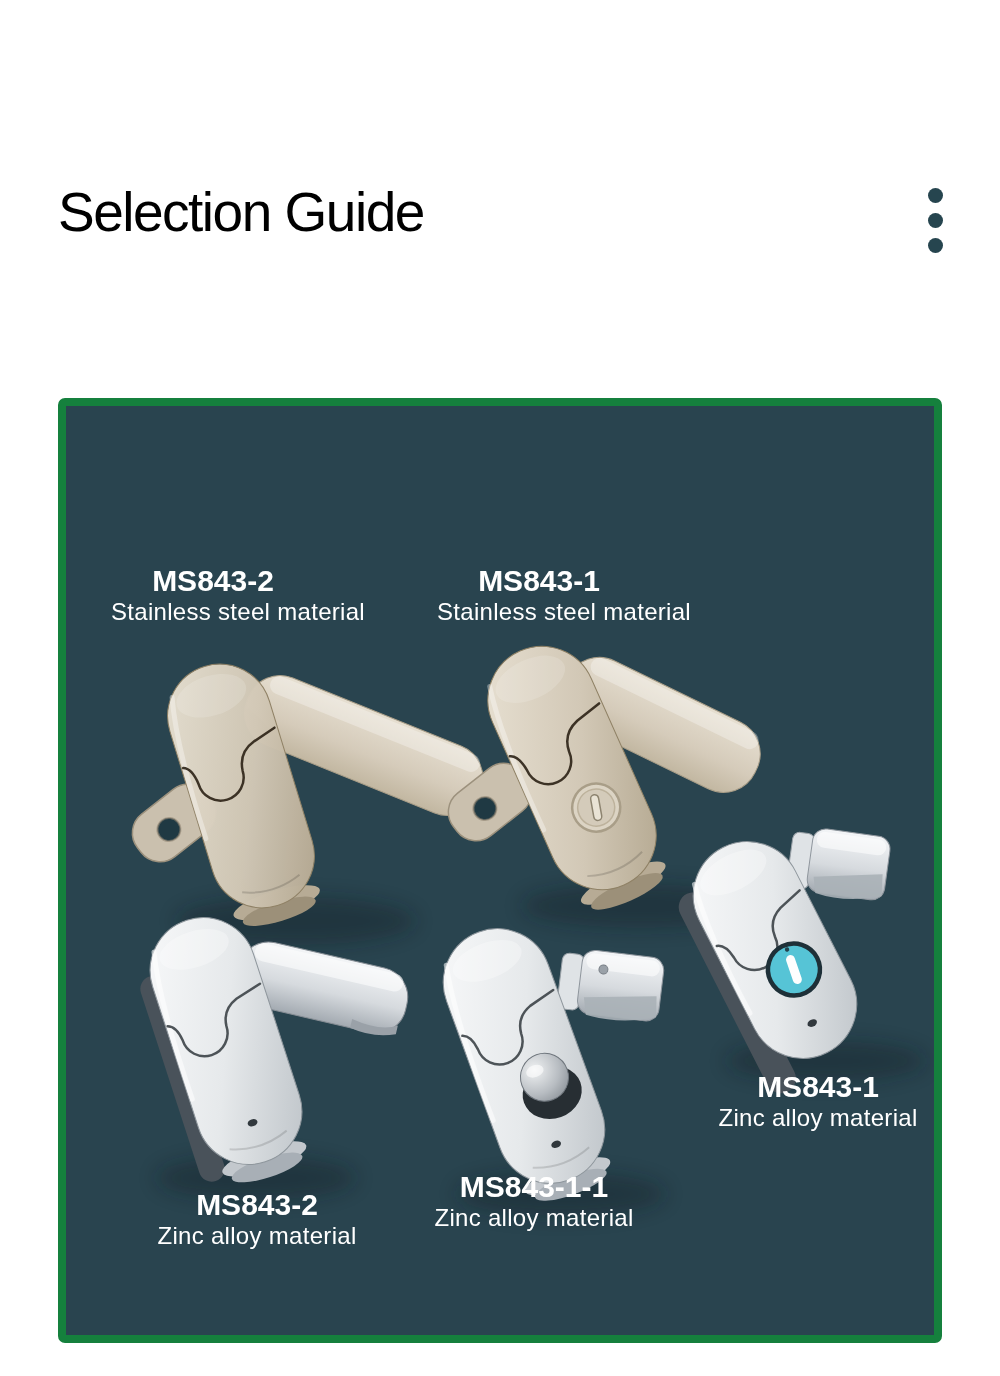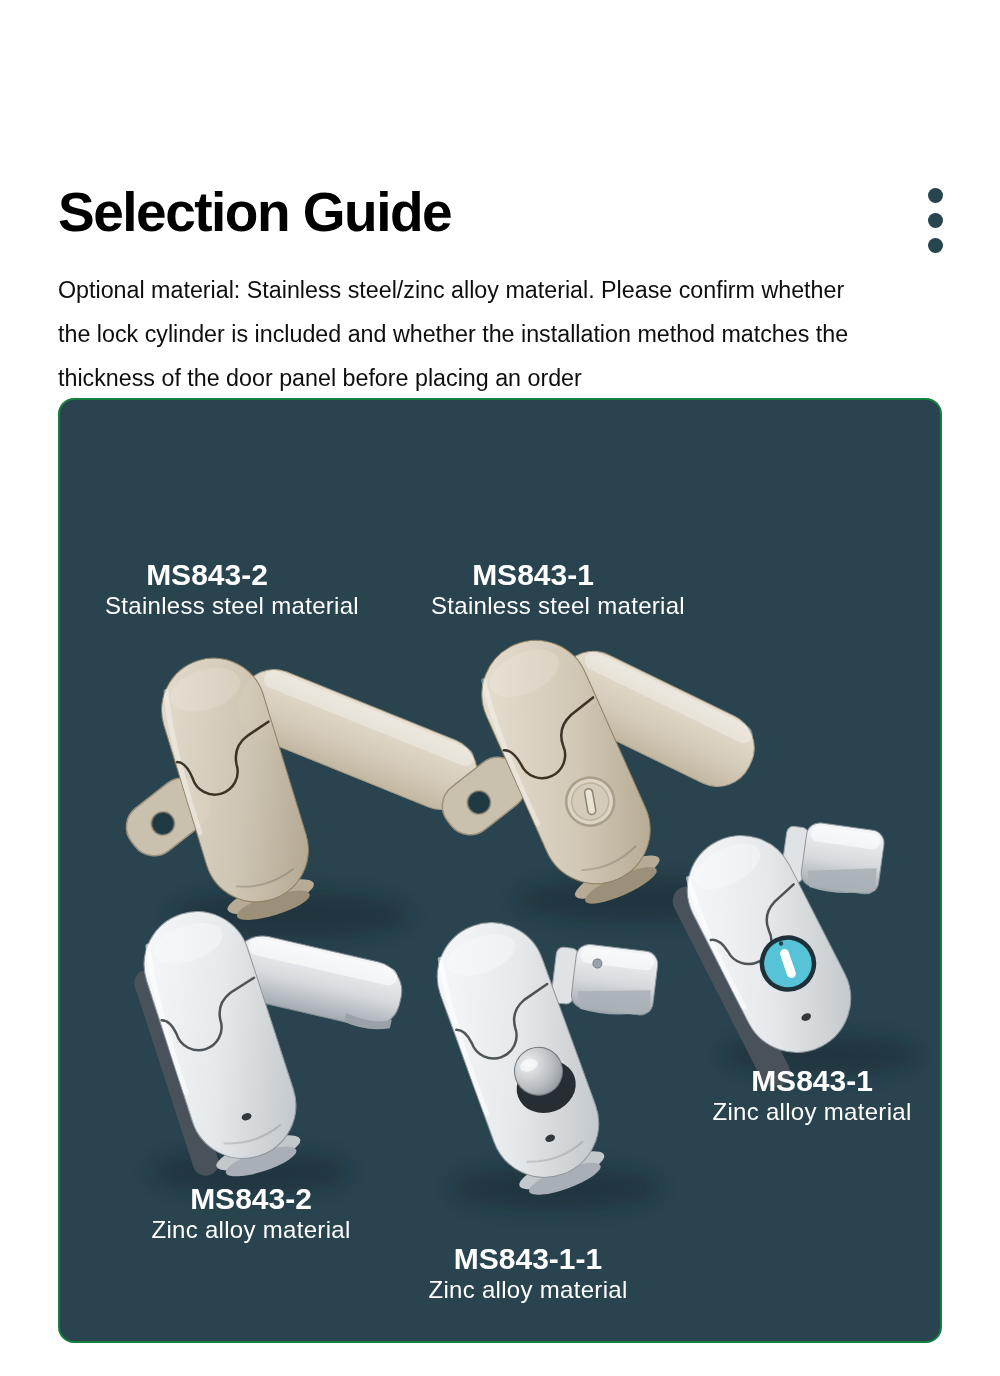--- a/index.html
+++ b/index.html
@@ -3,40 +3,40 @@
 <meta charset="utf-8">
 <style>
   html,body{margin:0;padding:0;background:#ffffff;}
   .page{
     position:relative;width:1000px;height:1376px;margin:0 auto;
     background:#ffffff;overflow:hidden;
     font-family:"Liberation Sans", sans-serif;
   }
   .title{
     position:absolute;left:58px;top:184px;margin:0;
-    font-size:55px;font-weight:700;letter-spacing:-1.5px;color:#000;
+    font-size:55px;font-weight:400;letter-spacing:-1.5px;color:#000;
     line-height:56px;white-space:nowrap;
   }
   .menu-dots{position:absolute;left:928px;top:188px;width:16px;height:66px;}
   .menu-dots .dot{
     position:absolute;left:0;width:15px;height:15px;border-radius:50%;
     background:var(--dot,#26454f);
   }
   .menu-dots .dot:nth-child(1){top:0;}
   .menu-dots .dot:nth-child(2){top:25px;}
   .menu-dots .dot:nth-child(3){top:50px;}
   .desc{position:absolute;left:58px;top:268px;width:900px;color:#0e0e0e;}
   .desc-line{
     font-size:23.5px;line-height:44px;white-space:nowrap;
     transform:scaleX(0.99);transform-origin:left center;
   }
   .panel{
     position:absolute;left:58px;top:398px;width:884px;height:945px;
     background:var(--panel-bg,#29444f);
-    border:2px solid #15803d;border-radius:16px;box-sizing:border-box;
+    border:8px solid #15803d;border-radius:7px;box-sizing:border-box;
     overflow:hidden;
   }
   .locks{position:absolute;left:0;top:0;width:880px;height:941px;display:block;}
   .plabel{
     position:absolute;transform:translateX(-50%);
     text-align:center;color:var(--label-text,#ffffff);white-space:nowrap;
   }
   .pname{font-size:30px;font-weight:700;line-height:34px;}
   .pmat{font-size:24px;font-weight:400;line-height:28px;letter-spacing:.3px;}
   .plabel--shift .pname{transform:translateX(-25px);}
@@ -47,25 +47,20 @@
 <div class="page">
 
   <h1 class="title">Selection Guide</h1>
 
   <div class="menu-dots">
     <span class="dot"></span>
     <span class="dot"></span>
     <span class="dot"></span>
   </div>
 
-  <div class="desc">
-    <div class="desc-line">Optional material: Stainless steel/zinc alloy material. Please confirm whether</div>
-    <div class="desc-line">the lock cylinder is included and whether the installation method matches the</div>
-    <div class="desc-line">thickness of the door panel before placing an order</div>
-  </div>
 
   <section class="panel">
 
     <svg class="locks" viewBox="0 0 880 941" aria-hidden="true">
       <defs>
         <linearGradient id="gSteel" x1="0" y1="0" x2="1" y2="1">
           <stop offset="0" stop-color="#e8e1d3"></stop>
             <stop offset="0.55" stop-color="#d2c8b6"></stop>
             <stop offset="1" stop-color="#b2a68e"></stop>
         </linearGradient>
@@ -219,19 +214,19 @@
       <div class="pmat">Stainless steel material</div>
     </div>
     <div class="plabel" style="left:752px;top:664px;">
       <div class="pname">MS843-1</div>
       <div class="pmat">Zinc alloy material</div>
     </div>
     <div class="plabel" style="left:191px;top:782px;">
       <div class="pname">MS843-2</div>
       <div class="pmat">Zinc alloy material</div>
     </div>
-    <div class="plabel" style="left:468px;top:842px;">
+    <div class="plabel" style="left:468px;top:764px;">
       <div class="pname">MS843-1-1</div>
       <div class="pmat">Zinc alloy material</div>
     </div>
 
   </section>
 </div>
 
 </body></html>

